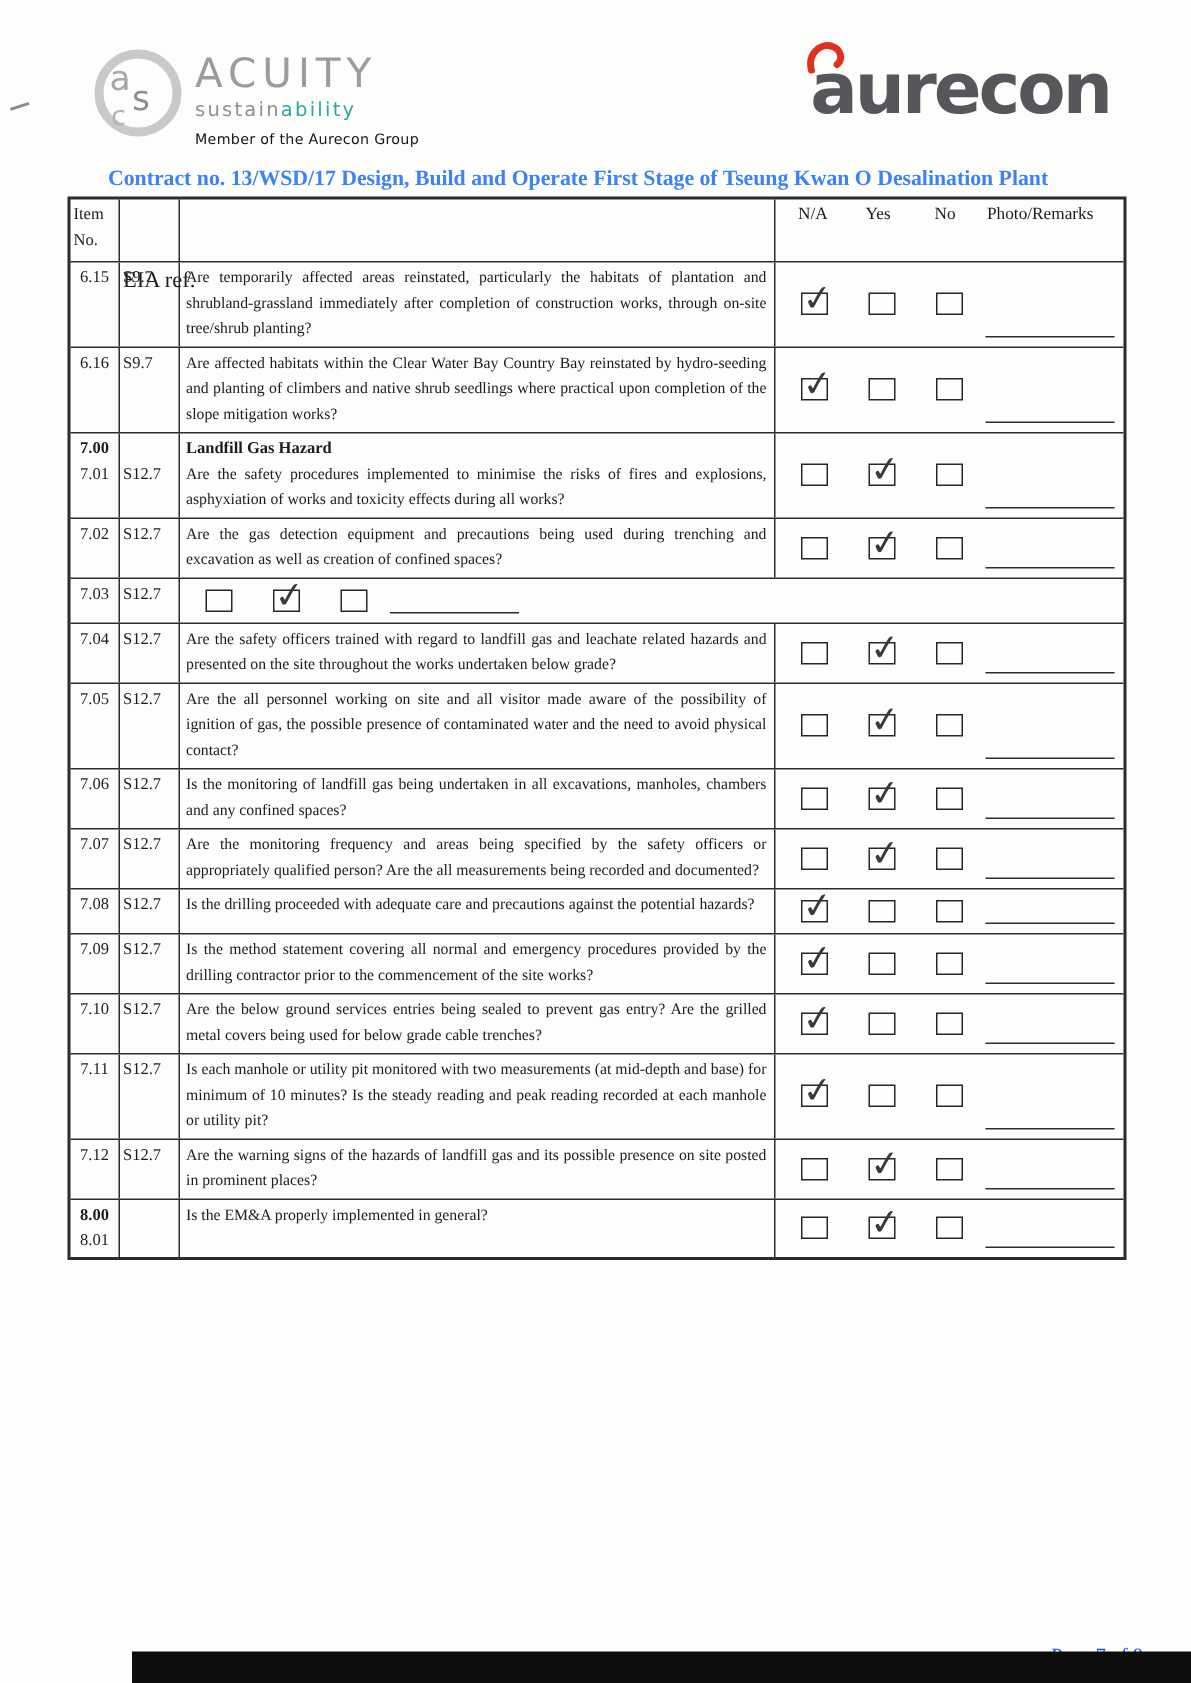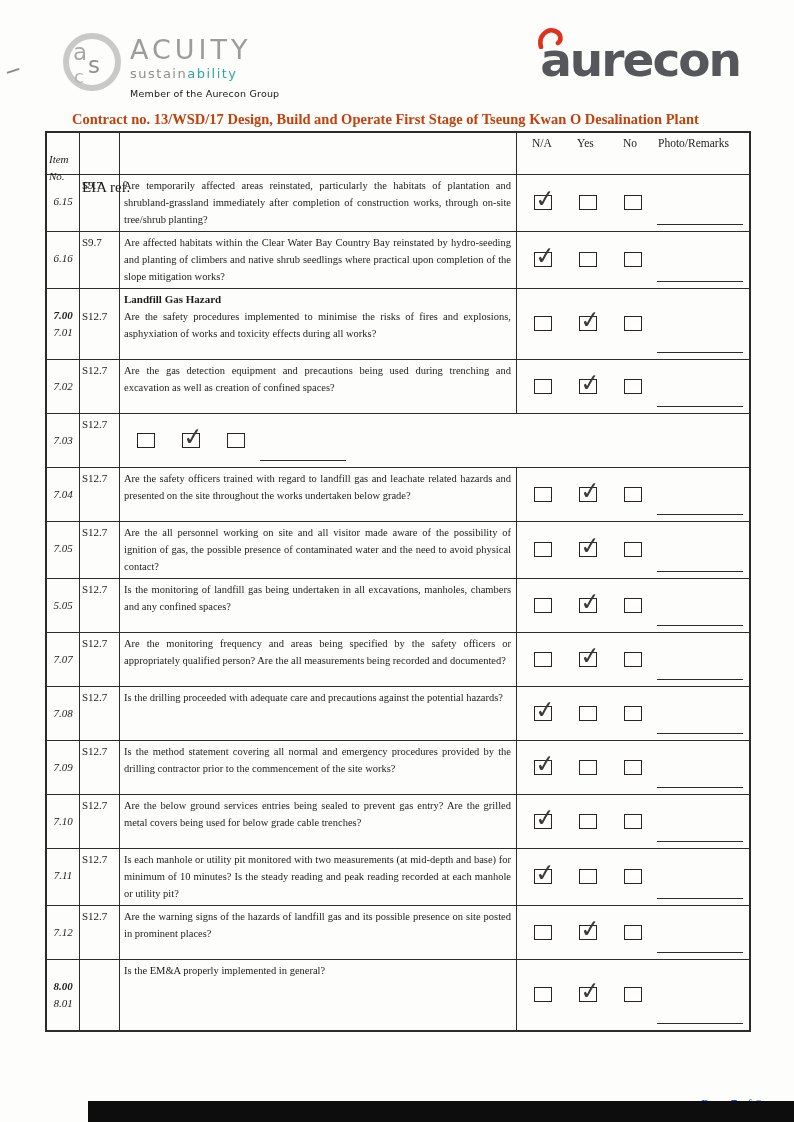--- a/index.html
+++ b/index.html
@@ -20,27 +20,27 @@
   .acuity-sub { font-size:13px; letter-spacing:1.5px; color:#8f8f8f; margin-top:1px; }
   .acuity-sub .teal { color:#2fa7a2; }
   .acuity-member { font-size:9.5px; color:#161616; margin-top:7px; letter-spacing:0.2px; }
   .aurecon { position:absolute; right:54px; top:8px; }
   .aurecon-word { font-family:"DejaVu Sans", sans-serif; font-weight:bold; font-size:47px;
     color:#55575a; letter-spacing:-2px; line-height:1; }
   .aurecon-mark { position:absolute; left:-3px; top:-9px; }
 
   
   .doc-title { position:absolute; top:111px; left:72px; font-weight:bold;
-    font-size:14.5px; white-space:nowrap; color:#c2410c; }
+    font-size:14.5px; white-space:nowrap; color:#3b82f6; }
 
   
   .checklist { position:absolute; top:131px; left:45px; width:706px;
     border:2px solid #2c2c2c; background:transparent; }
   .t-header { display:flex; height:42px; border-bottom:1.4px solid #2c2c2c; }
-  .c-item { width:33px; border-right:1.2px solid #2c2c2c; padding:18px 2px; font-size:11px;font-style:italic; }
+  .c-item { width:33px; border-right:1.2px solid #2c2c2c; padding:2px 2px; font-size:11px; }
   .c-eia  { width:40px; border-right:1.2px solid #2c2c2c; padding:2px 2px; font-size:11px; }
   .c-text { flex:1; border-right:1.2px solid #2c2c2c; padding:2px 5px 3px 4px; font-size:10.5px; }
   .c-checks { width:232px; position:relative; }
   .t-header .c-item div { line-height:17px; }
   .hdr-eia { font-size:15px; white-space:nowrap;margin-top:44px; }
   .h-lab { position:absolute; top:4px; font-size:11.5px; }
   .h-na  { left:15px; }
   .h-yes { left:60px; }
   .h-no  { left:106px; }
   .h-remarks { left:141px; }
@@ -258,21 +258,21 @@
       <span class="cb cb-yes">
               <span class="check">✓</span>
             </span>
       <span class="cb cb-no"></span>
       <span class="remarks-line"></span>
     </div>
   </div>
         <div class="t-row">
     <div class="c-item">
 
-      <div class="row-item-no">5.05</div>
+      <div class="row-item-no">7.06</div>
     </div>
     <div class="c-eia">
       <div class="eia-text">S12.7</div>
     </div>
     <div class="c-text">
 
       <div class="q-text">Is the monitoring of landfill gas being undertaken in all excavations, manholes, chambers and any confined spaces?</div>
     </div>
     <div class="c-checks">
       <span class="cb cb-na"></span>

